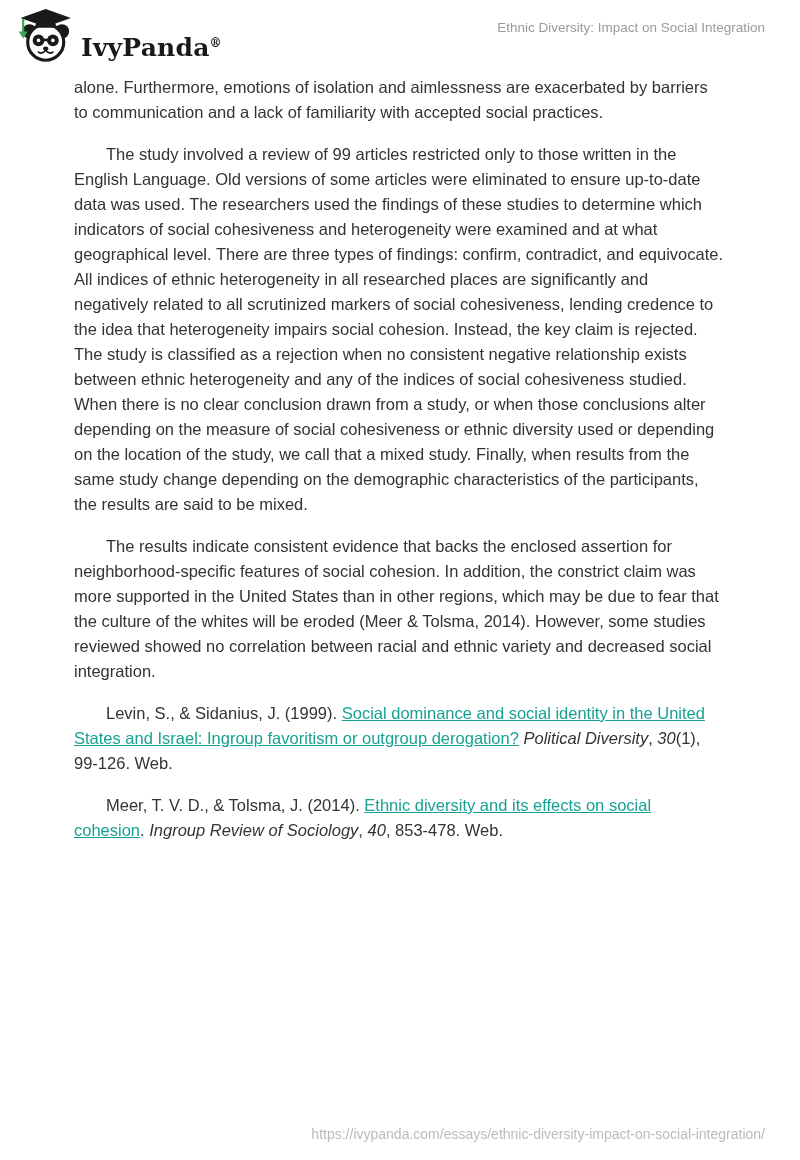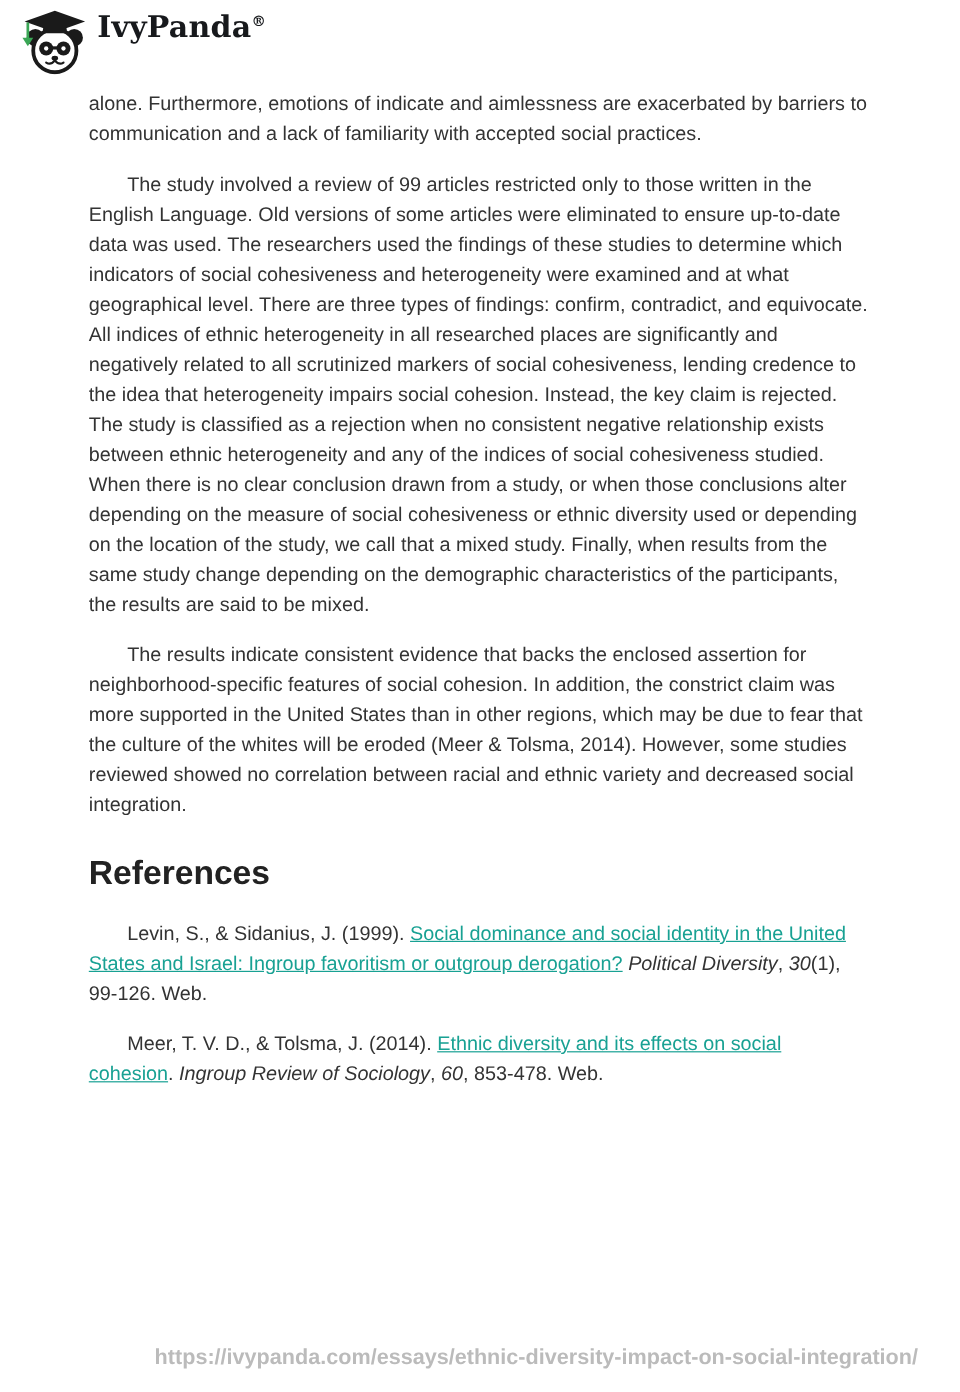--- a/index.html
+++ b/index.html
@@ -13,21 +13,21 @@
   }
   .page { position:absolute; inset:0; }
 
   
   .header {
     display:flex;
     justify-content:space-between;
     align-items:flex-start;
     padding:8px 35px 0 14px;
   }
-  .brand { display:flex; align-items:flex-start; gap:9px; cursor:pointer; }
+  .brand { display:flex; align-items:flex-end; gap:9px; cursor:pointer; }
   .brand-name {
     font-family:"DejaVu Serif","Liberation Serif",serif;
     font-weight:700;
     font-size:25px;
     color:#17191c;
     letter-spacing:.2px;
   }
   .brand-name sup { font-size:12px; font-weight:700; vertical-align:super; }
   .doc-title {
     margin-top:12px;
@@ -61,23 +61,22 @@
     text-decoration-color:#18a193;
     cursor:pointer;
   }
   .italic { font-style:italic; }
 
   
   .footer {
     position:absolute;
     right:35px;
     bottom:18px;
-    font-size:18px;
+    font-size:14px;
     color:#bbbbbb;
-    font-weight:bold;
   }
 
   
   .logo-icon { width:58px; height:54px; display:block; }
 </style>
 </head>
 <body>
 
 <div class="page">
 
@@ -102,29 +101,29 @@
 
           <polygon points="35,1 63,11 35,21 7,11" fill="#1a1a1a"></polygon>
           <rect x="24" y="16" width="22" height="6" rx="2" fill="#1a1a1a"></rect>
 
           <line x1="10" y1="12" x2="10" y2="27" stroke="#3aa655" stroke-width="2.5"></line>
           <polygon points="10,34 5,26 15,26" fill="#3aa655"></polygon>
         </svg>
       </span>
       <span class="brand-name"><span>IvyPanda</span><sup>®</sup></span>
     </div>
+    <div class="doc-title">Ethnic Diversity: Impact on Social Integration</div>
   </div>
 
   <div class="content">
-    <p>alone. Furthermore, emotions of indicate and aimlessness are exacerbated by barriers to communication and a lack of familiarity with accepted social practices.</p>
+    <p>alone. Furthermore, emotions of isolation and aimlessness are exacerbated by barriers to communication and a lack of familiarity with accepted social practices.</p>
     <p class="indent">The study involved a review of 99 articles restricted only to those written in the English Language. Old versions of some articles were eliminated to ensure up-to-date data was used. The researchers used the findings of these studies to determine which indicators of social cohesiveness and heterogeneity were examined and at what geographical level. There are three types of findings: confirm, contradict, and equivocate. All indices of ethnic heterogeneity in all researched places are significantly and negatively related to all scrutinized markers of social cohesiveness, lending credence to the idea that heterogeneity impairs social cohesion. Instead, the key claim is rejected. The study is classified as a rejection when no consistent negative relationship exists between ethnic heterogeneity and any of the indices of social cohesiveness studied. When there is no clear conclusion drawn from a study, or when those conclusions alter depending on the measure of social cohesiveness or ethnic diversity used or depending on the location of the study, we call that a mixed study. Finally, when results from the same study change depending on the demographic characteristics of the participants, the results are said to be mixed.</p>
     <p class="indent">The results indicate consistent evidence that backs the enclosed assertion for neighborhood-specific features of social cohesion. In addition, the constrict claim was more supported in the United States than in other regions, which may be due to fear that the culture of the whites will be eroded (Meer &amp; Tolsma, 2014). However, some studies reviewed showed no correlation between racial and ethnic variety and decreased social integration.</p>
 
-    <h2 class="refs-heading">References</h2>
 
     <p class="ref"><span>Levin, S., &amp; Sidanius, J. (1999). </span><a class="ref-link" href="#">Social dominance and social identity in the United States and Israel: Ingroup favoritism or outgroup derogation?</a><span> </span><span class="italic">Political Diversity</span><span>, </span><span class="italic">30</span><span>(1), 99-126. Web.</span></p>
 
-    <p class="ref"><span>Meer, T. V. D., &amp; Tolsma, J. (2014). </span><a class="ref-link" href="#">Ethnic diversity and its effects on social cohesion</a><span>. </span><span class="italic">Ingroup Review of Sociology</span><span>, </span><span class="italic">60</span><span>, 853-478. Web.</span></p>
+    <p class="ref"><span>Meer, T. V. D., &amp; Tolsma, J. (2014). </span><a class="ref-link" href="#">Ethnic diversity and its effects on social cohesion</a><span>. </span><span class="italic">Ingroup Review of Sociology</span><span>, </span><span class="italic">40</span><span>, 853-478. Web.</span></p>
   </div>
 
   <div class="footer">https://ivypanda.com/essays/ethnic-diversity-impact-on-social-integration/</div>
 
 </div>
 
 </body></html>

